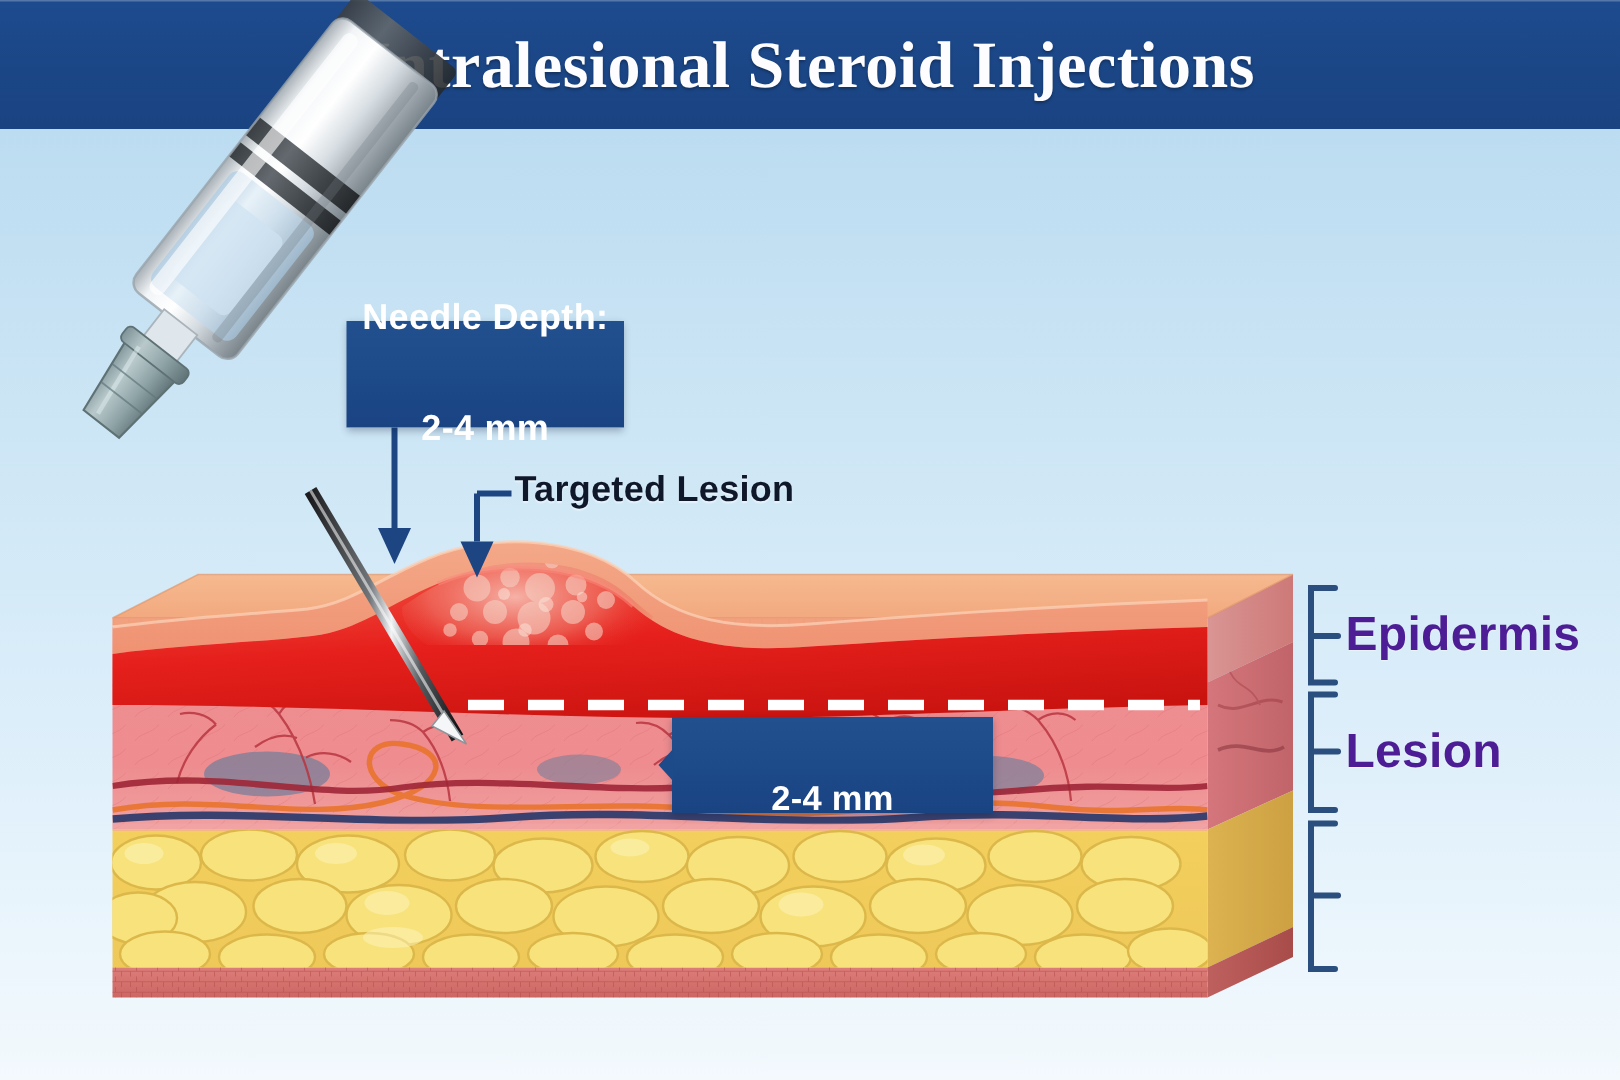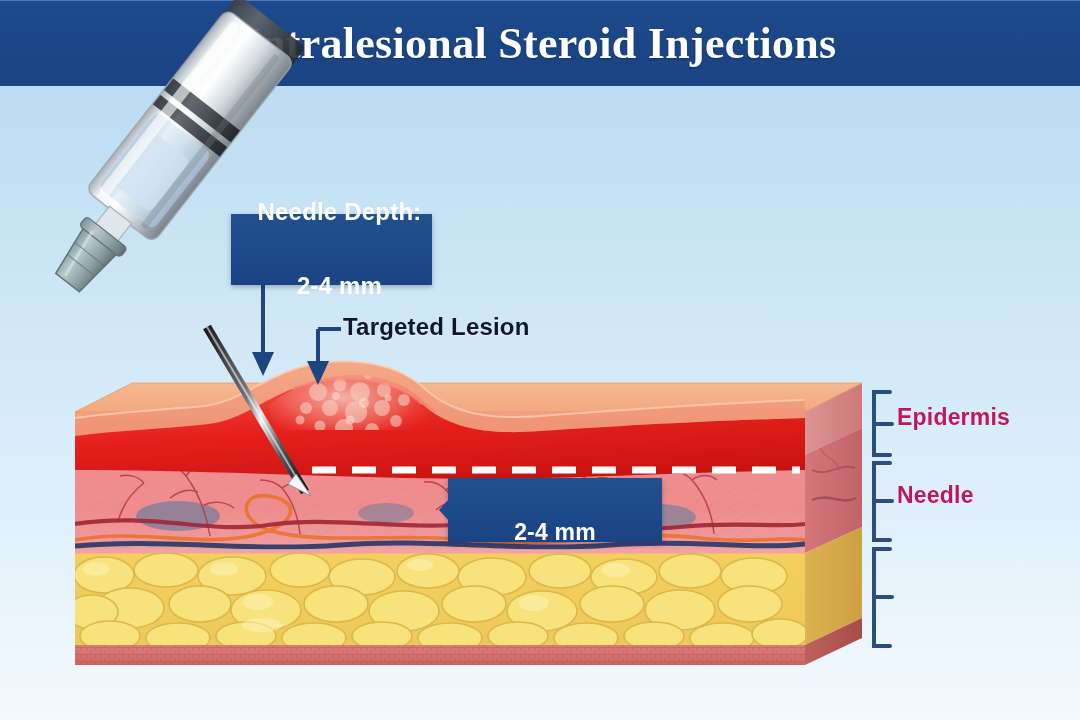--- a/index.html
+++ b/index.html
@@ -39,21 +39,21 @@
     position:absolute;
     background:linear-gradient(180deg,#22508f 0%,#1d4a89 50%,#1a4382 100%);
     color:#ffffff;
     display:flex;flex-direction:column;align-items:center;justify-content:center;
     text-align:center;line-height:1.2;
     box-shadow:0 2px 5px rgba(10,30,60,.30);
   }
   .callout .l1{font-size:25px;font-weight:700;letter-spacing:.2px;}
   .callout .l2{font-size:25px;font-weight:700;letter-spacing:.2px;margin-top:45px;}
 
-  #needle-depth-box{left:231px;top:214px;width:185px;height:71px;padding-left:16px;}
+  #needle-depth-box{left:231px;top:214px;width:185px;height:71px;}
   #needle-depth-box .l1{font-size:24px;}
   #needle-depth-box .l2{font-size:24px;}
 
   #injection-depth-box{left:448px;top:478px;width:214px;height:64px;}
   #injection-depth-box .l1{font-size:23px;}
   #injection-depth-box .l2{font-size:23px;}
 
   
   .notch{
     position:absolute;left:-9px;top:50%;transform:translateY(-50%);
@@ -67,21 +67,21 @@
   .lesion-label{
     position:absolute;left:343px;top:313px;
     font-size:24px;font-weight:700;color:#0f172a;
     letter-spacing:.2px;white-space:nowrap;
     text-shadow:0 1px 1px rgba(255,255,255,.5);
   }
 
   
   .layer-label{
     position:absolute;
-    font-size:23px;font-weight:700;color:#be185d;
+    font-size:32px;font-weight:700;color:#4c1d95;
     letter-spacing:.2px;line-height:1.12;
     text-shadow:0 1px 1px rgba(255,255,255,.5);
   }
   #label-epidermis{left:897px;top:405px;}
   #label-dermis{left:897px;top:483px;}
   #label-subfat{left:897px;top:568px;width:160px;}
 
   .overlay-svg{position:absolute;left:0;top:0;width:1080px;height:720px;}
 </style>
 </head>
@@ -479,15 +479,15 @@
   </div>
 
   <div class="callout" id="injection-depth-box">
     <div class="notch"></div>
     <div class="l2">2-4 mm</div>
   </div>
 
   <div class="lesion-label">Targeted Lesion</div>
 
   <div class="layer-label" id="label-epidermis">Epidermis</div>
-  <div class="layer-label" id="label-dermis">Needle</div>
+  <div class="layer-label" id="label-dermis">Lesion</div>
 
 </div>
 
 </body></html>

